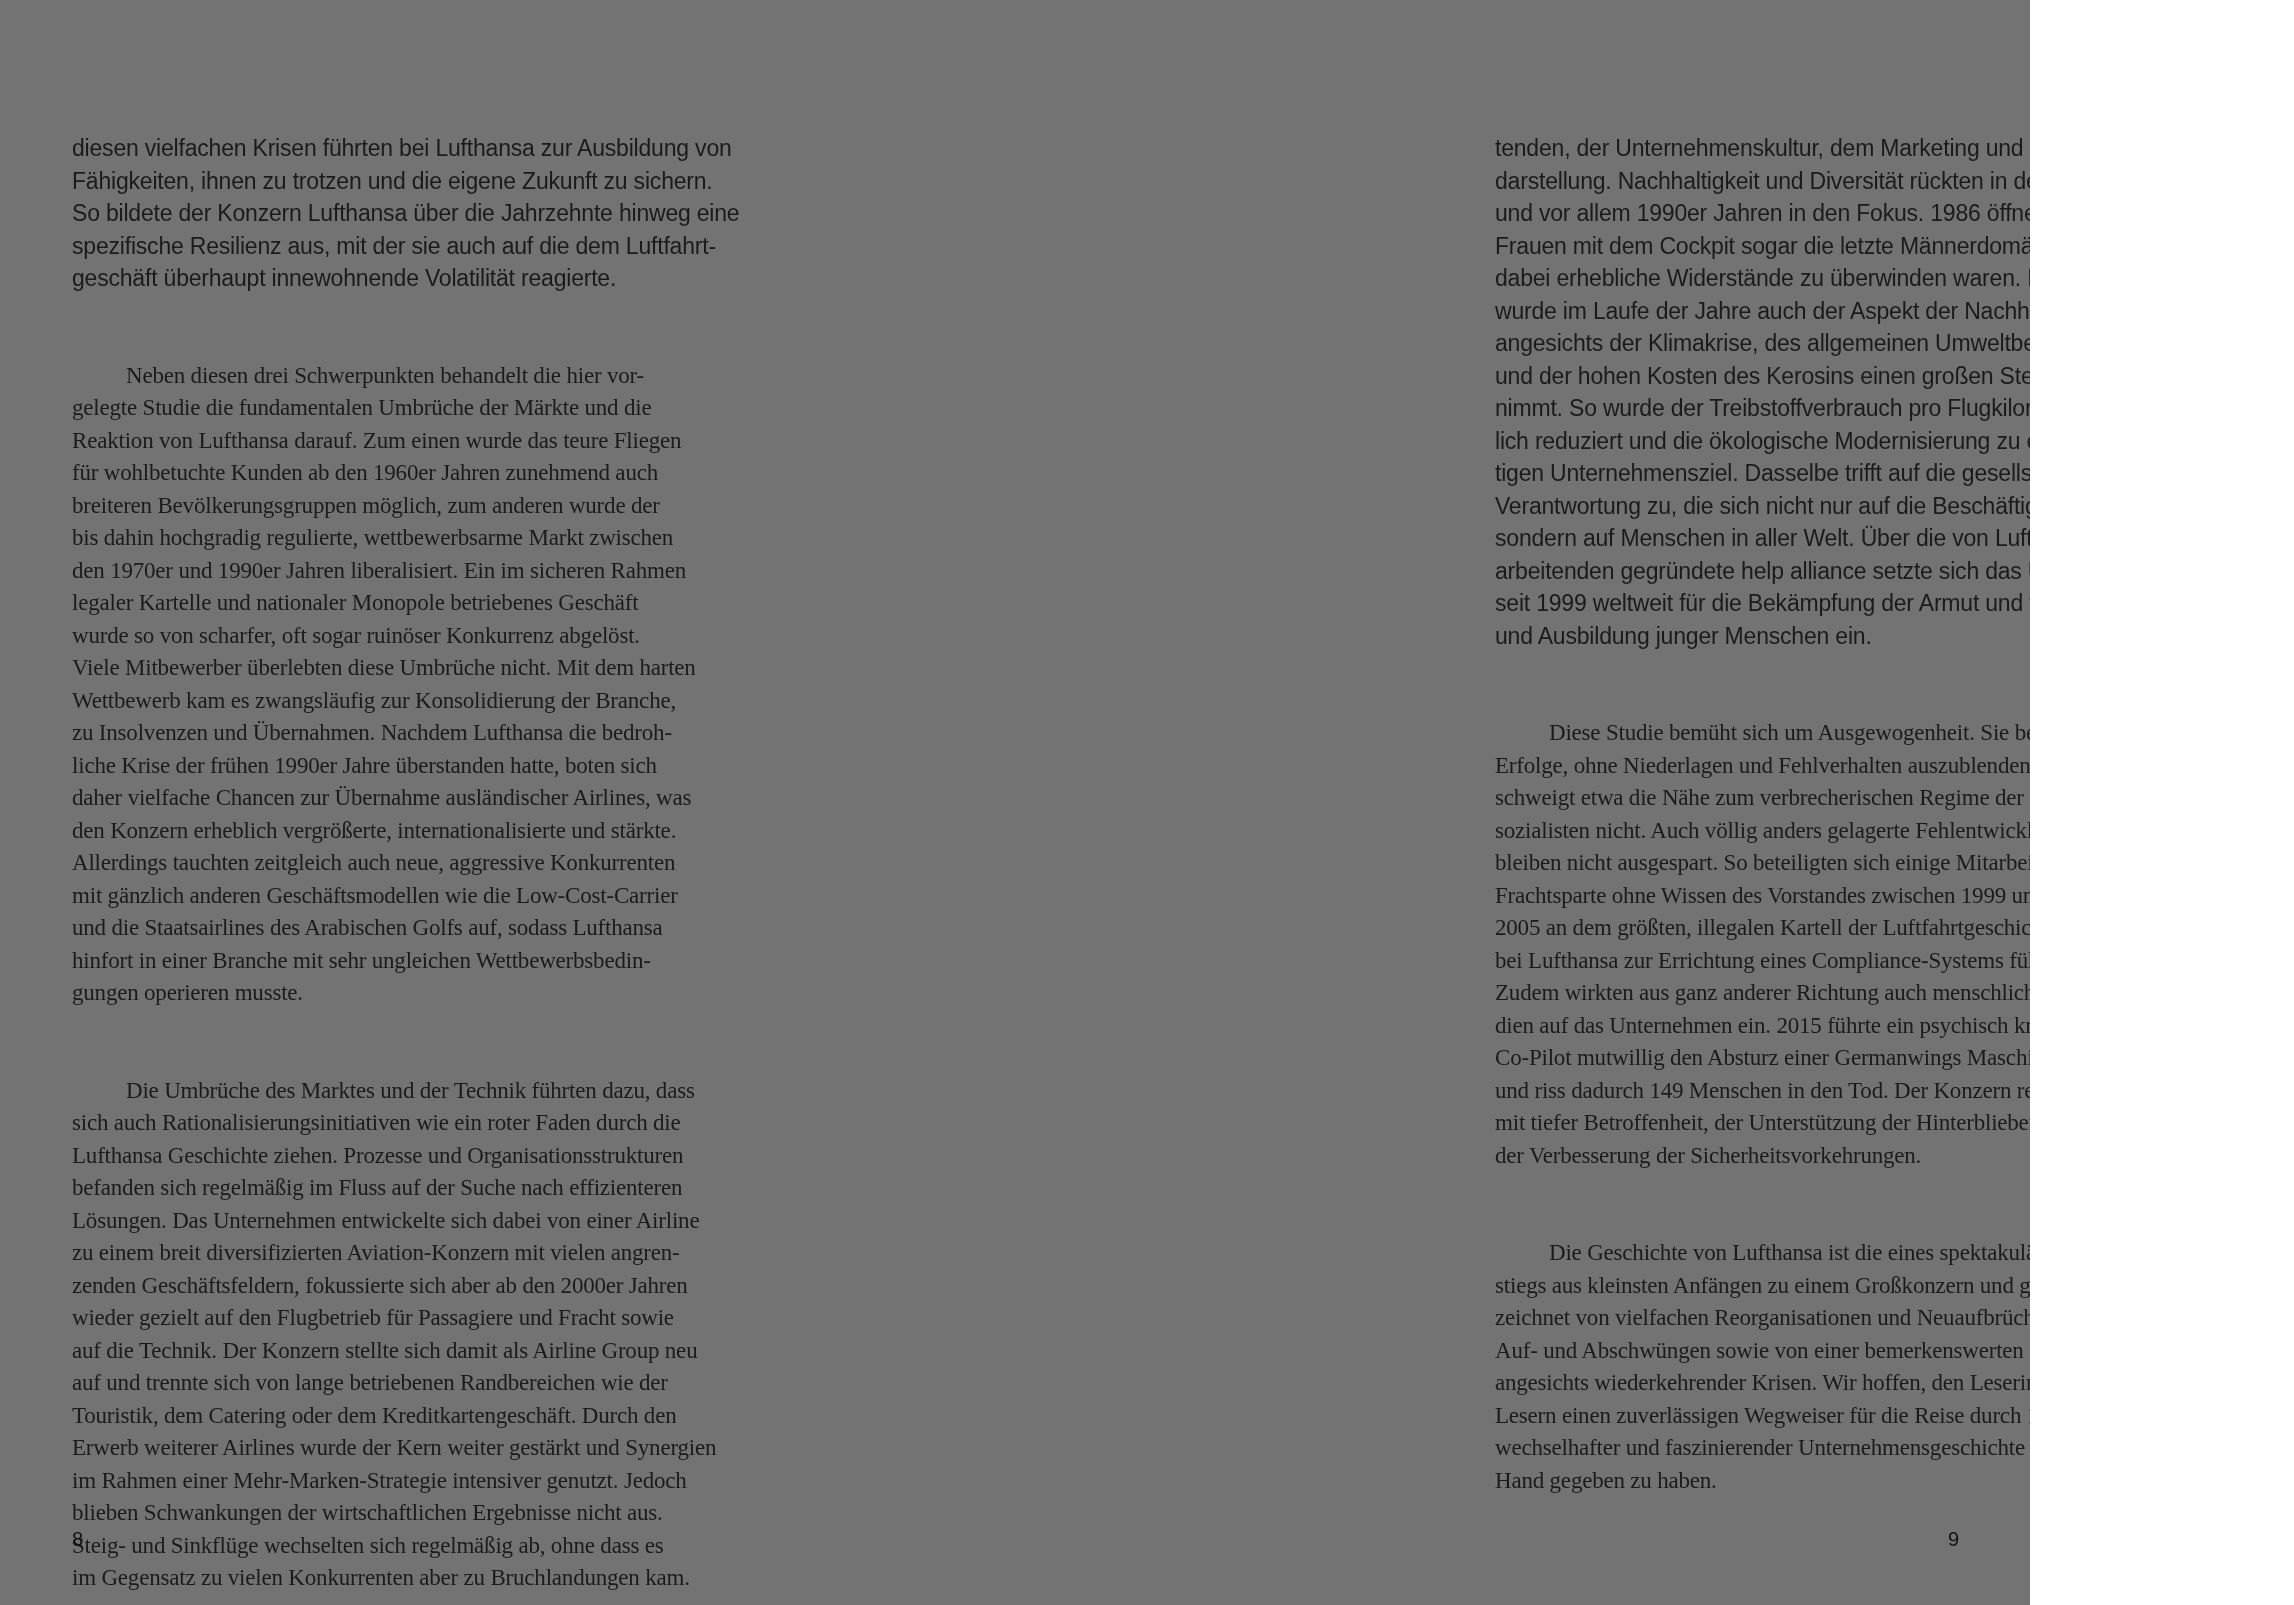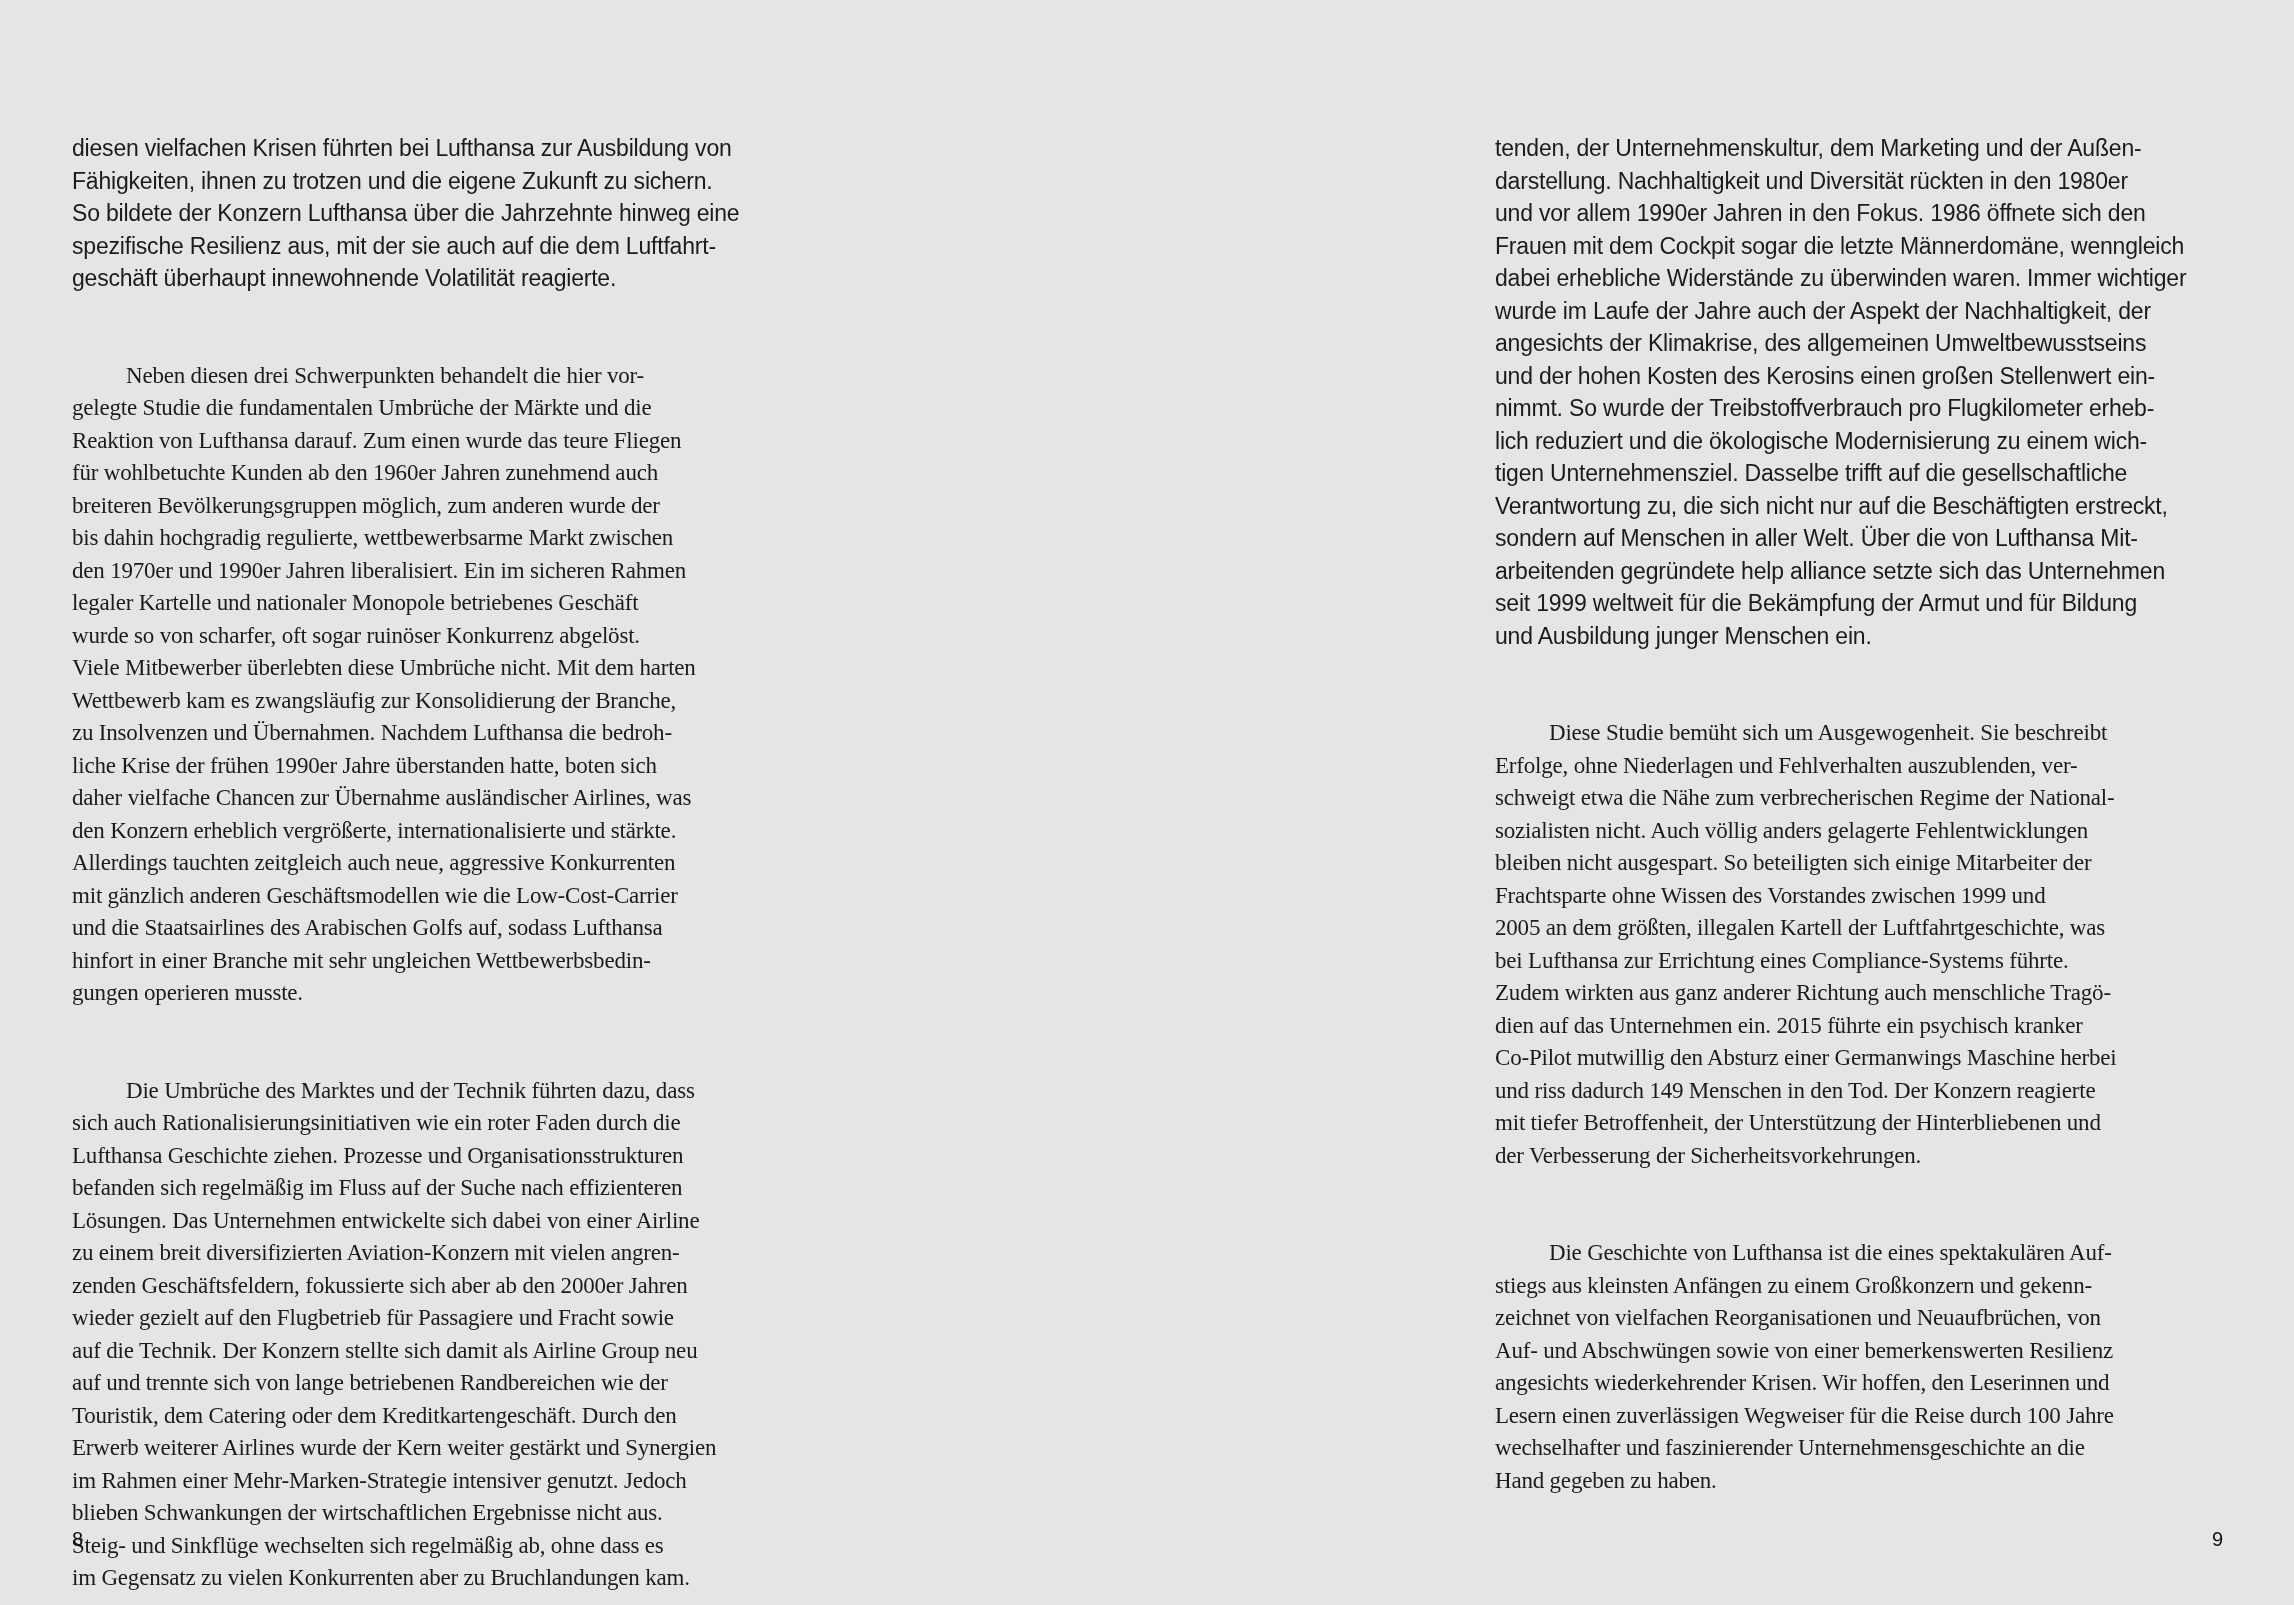--- a/index.html
+++ b/index.html
@@ -2,23 +2,23 @@
 <html><head>
 <meta charset="utf-8">
 <style>
   html, body {
     margin: 0;
     padding: 0;
     background: #ffffff;
   }
   .spread {
     position: relative;
-    width: 2294px;
+    width: 2030px;
     height: 1606px;
-    background: #e5e5e5;
+    background: #737373;
     font-family: "Liberation Sans", sans-serif;
     color: #1b1b1b;
     overflow: hidden;
   }
   .text-column {
     position: absolute;
     top: 67px;
     width: 736px;
     font-size: 23px;
     line-height: 32.5px;

